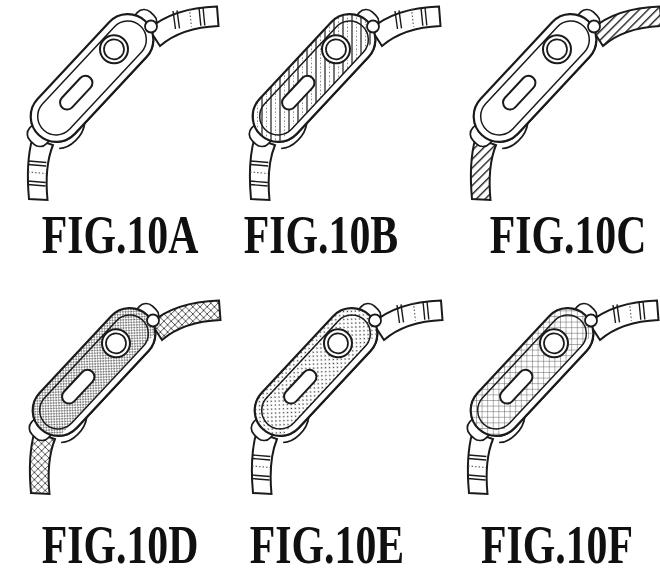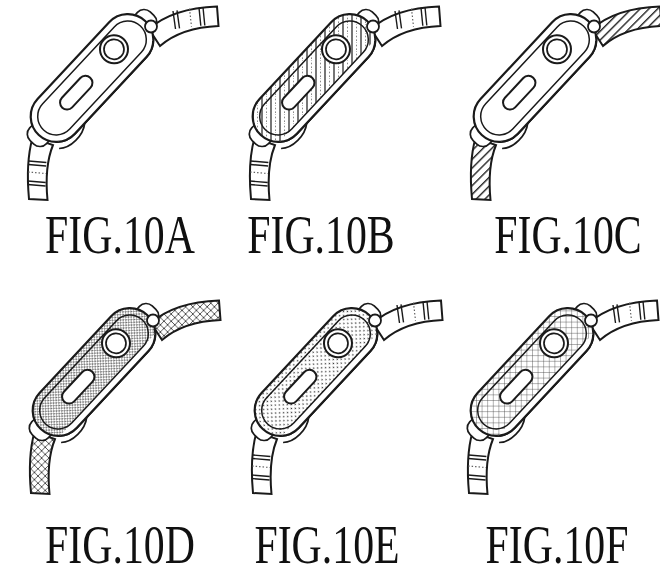--- a/index.html
+++ b/index.html
@@ -1,17 +1,17 @@
 <!DOCTYPE html>
 <html><head>
 <meta charset="utf-8">
 <style>
   html,body{margin:0;padding:0;background:#ffffff;}
   body{width:660px;height:574px;overflow:hidden;font-family:"Liberation Serif",serif;}
-  .sheet{position:relative;width:660px;height:574px;background:#ffffff;}
+  .sheet{position:relative;width:660px;height:574px;background:#ffffff;font-weight:bold;}
   .art{position:absolute;width:220px;height:212px;}
   .art svg{display:block;width:220px;height:212px;}
   #art-10a{left:0;top:2px;}   #art-10b{left:222px;top:2px;}   #art-10c{left:443px;top:2px;}
   #art-10d{left:2px;top:296px;} #art-10e{left:224px;top:296px;} #art-10f{left:440px;top:296px;}
   .fig-label{
     position:absolute;
     font-size:55px;line-height:55px;color:#101010;white-space:nowrap;
     transform:translateX(-50%) scaleX(0.76);
     letter-spacing:0px;
   }

